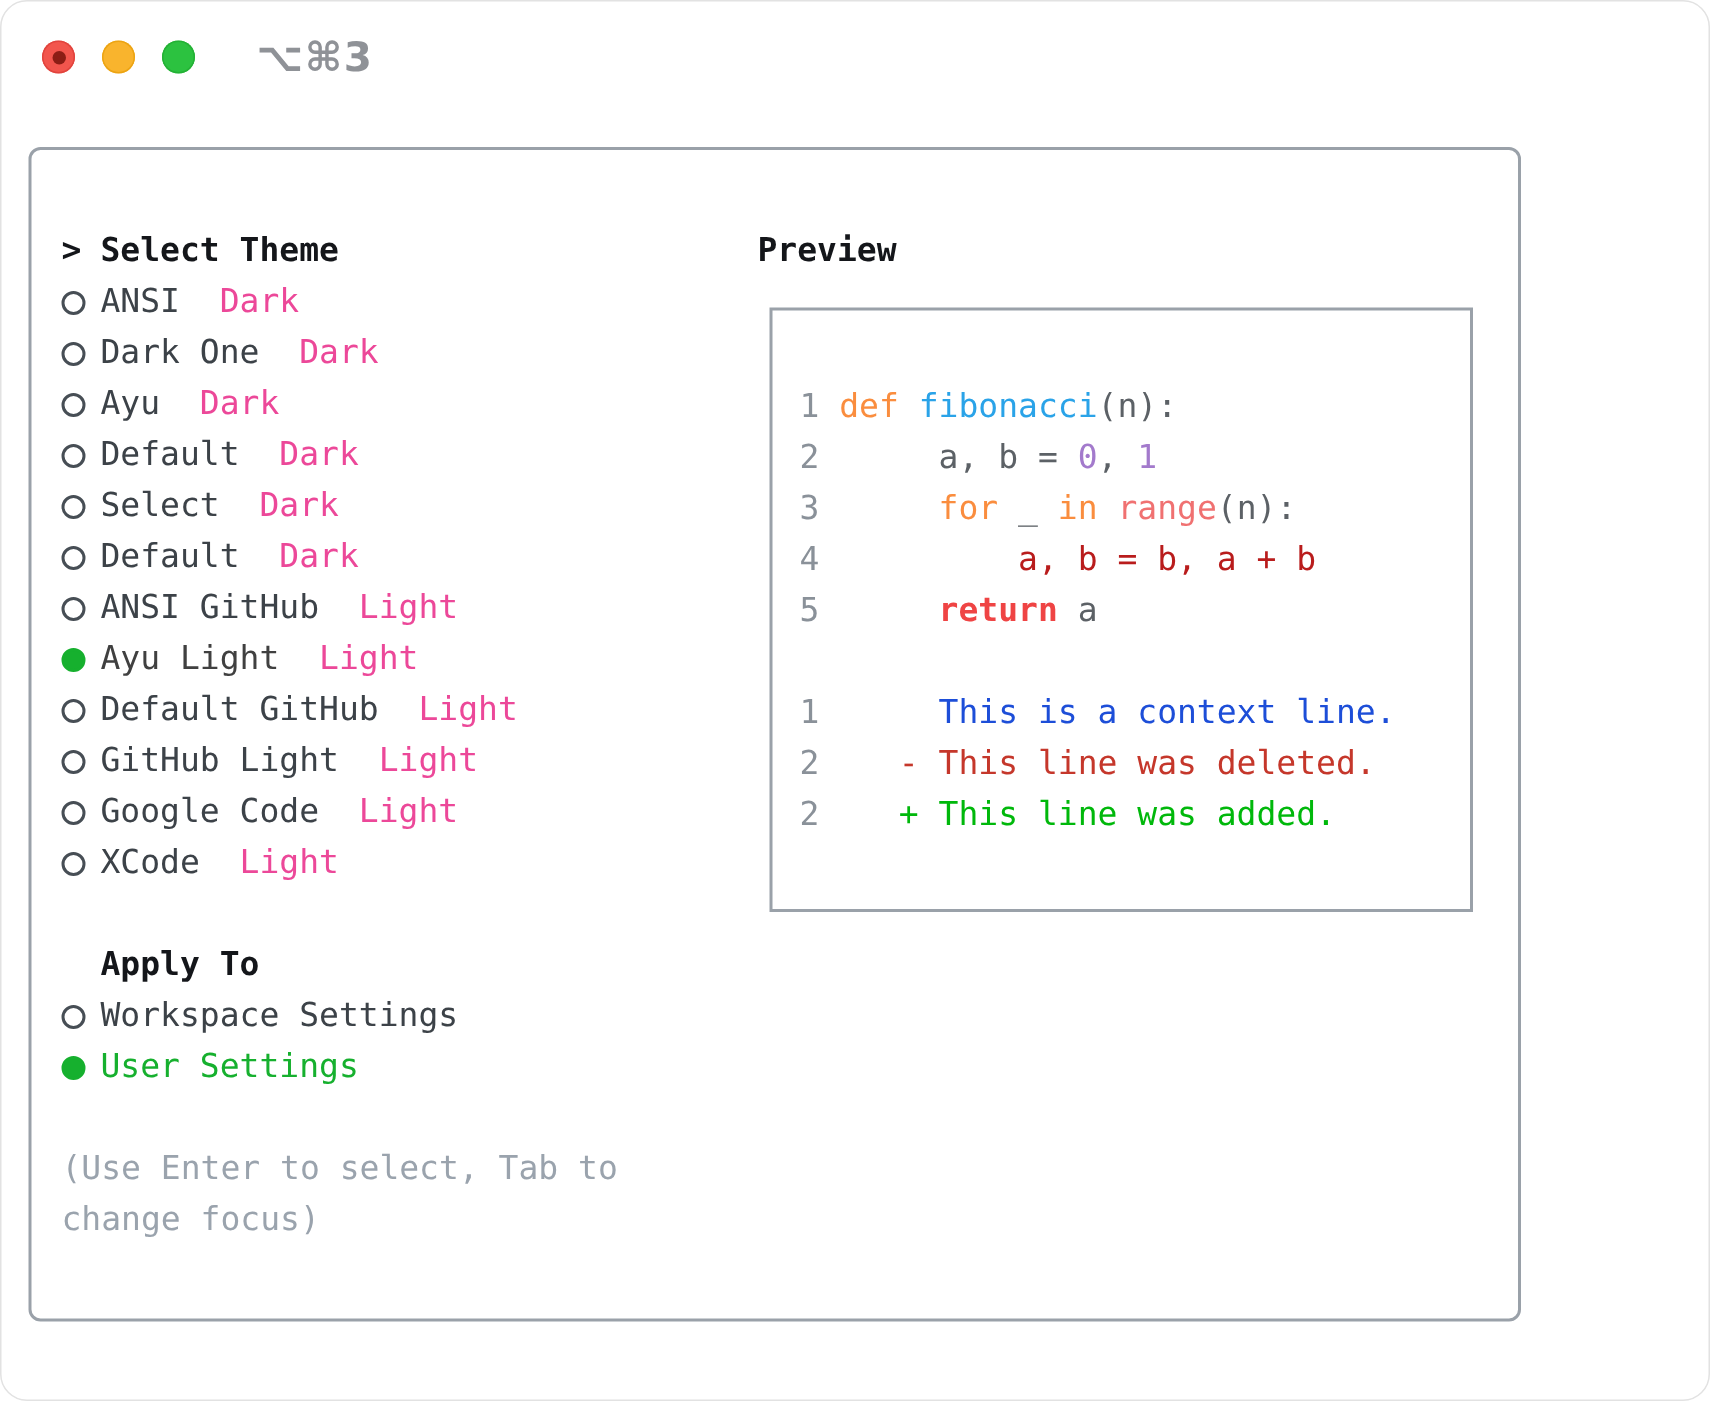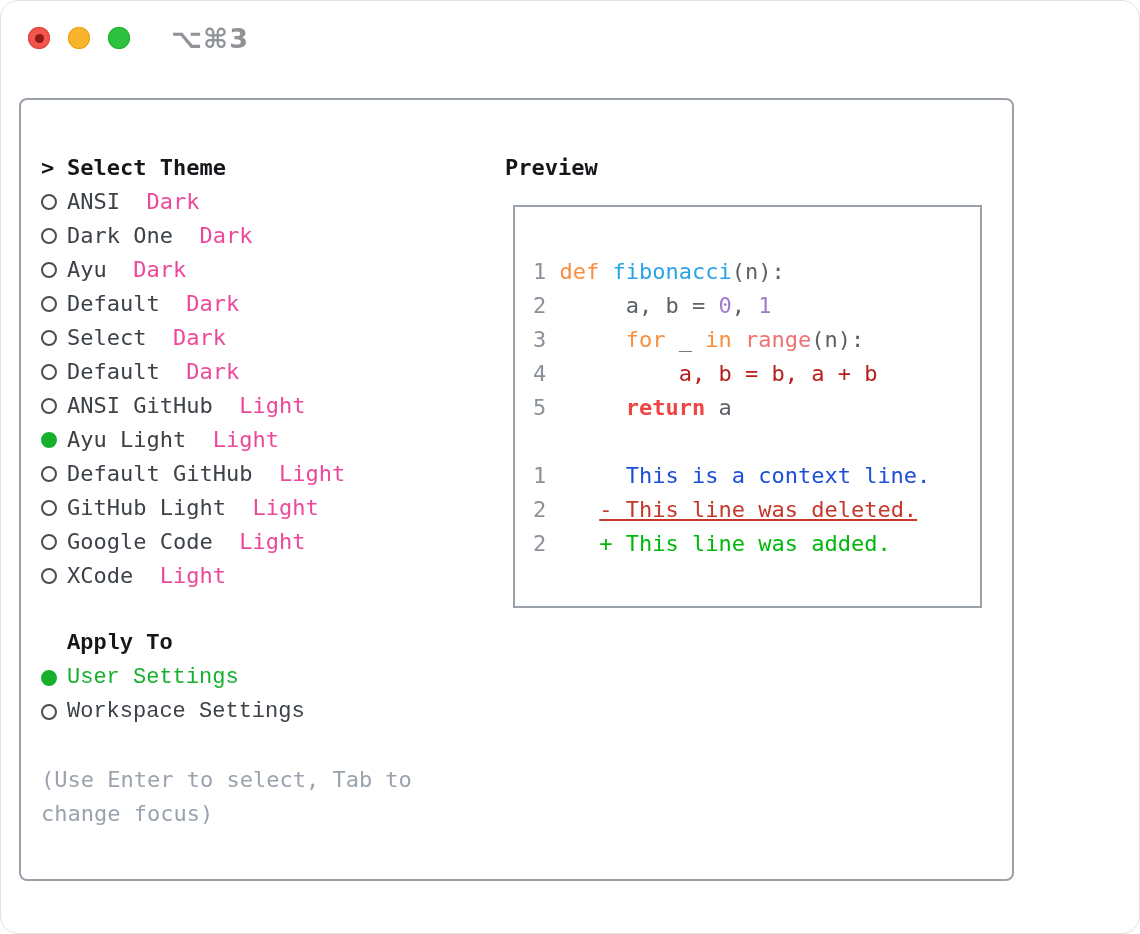--- a/index.html
+++ b/index.html
@@ -42,21 +42,21 @@
   .marker{width:26px;flex:0 0 26px;display:flex;align-items:center;}
   .prompt{font-weight:700;color:#14161a;font-size:22px;}
   .marker-dot{
     width:12px;height:12px;border:2px solid #474e55;border-radius:50%;
     display:inline-block;box-sizing:content-box;background:transparent;
   }
   .title-text{font-weight:700;color:#14161a;}
   .opt-name{color:#3c4248;}
   .opt-variant{color:#ec4899;}
   .theme-list{position:absolute;left:20px;top:51px;}
-  .apply-list{position:absolute;left:20px;top:527px;font-family:Liberation Mono, monospace;}
+  .apply-list{position:absolute;left:20px;top:527px;}
   .hint{
     position:absolute;left:20px;top:663px;width:400px;
     font-size:22px;line-height:34px;color:#9aa3ad;white-space:normal;
   }
   
   .preview-title{
     position:absolute;left:484px;top:51px;height:34px;line-height:34px;
     font-size:22px;font-weight:700;color:#14161a;
   }
   .preview-box{
@@ -174,43 +174,43 @@
 </div>
     </div>
 
     <div class="apply-list">
       <div class="row">
         <span class="marker"></span>
         <span class="title-text">Apply To</span>
       </div>
       <div id="apply-container">
   <div class="row">
+    <span class="marker"><span class="marker-dot"></span></span>
+    <span class="opt-name">Workspace Settings</span>
+  </div>
+
+  <div class="row">
     <span class="marker"><span class="marker-dot" style="background: rgb(22, 176, 46); border-color: rgb(22, 176, 46);"></span></span>
     <span class="opt-name" style="color: rgb(22, 176, 46);">User Settings</span>
-  </div>
-
-  <div class="row">
-    <span class="marker"><span class="marker-dot"></span></span>
-    <span class="opt-name">Workspace Settings</span>
   </div>
 </div>
     </div>
 
     <div class="hint">(Use Enter to select, Tab to change focus)</div>
 
     <div class="preview-title">Preview</div>
 
     <div class="preview-box">
       <div class="code" id="code-lines">
           <div class="code-line"><span style="color: rgb(138, 145, 153);">1 </span><span style="color: rgb(250, 141, 62);">def</span><span style="color: rgb(92, 97, 102);"> </span><span style="color: rgb(42, 163, 232);">fibonacci</span><span style="color: rgb(92, 97, 102);">(n):</span></div>
           <div class="code-line"><span style="color: rgb(138, 145, 153);">2</span><span style="color: rgb(92, 97, 102);">      a, b = </span><span style="color: rgb(163, 122, 204);">0</span><span style="color: rgb(92, 97, 102);">, </span><span style="color: rgb(163, 122, 204);">1</span></div>
           <div class="code-line"><span style="color: rgb(138, 145, 153);">3</span><span style="color: rgb(92, 97, 102);">      </span><span style="color: rgb(250, 141, 62);">for</span><span style="color: rgb(92, 97, 102);"> _ </span><span style="color: rgb(250, 141, 62);">in</span><span style="color: rgb(92, 97, 102);"> </span><span style="color: rgb(240, 113, 113);">range</span><span style="color: rgb(92, 97, 102);">(n):</span></div>
           <div class="code-line"><span style="color: rgb(138, 145, 153);">4</span><span style="color: #b91c1c;">          a, b = b, a + b</span></div>
           <div class="code-line"><span style="color: rgb(138, 145, 153);">5</span><span style="color: rgb(92, 97, 102);">      </span><span style="color: #ef4444; font-weight: bold;">return</span><span style="color: rgb(92, 97, 102);"> a</span></div>
           <div class="code-line"></div>
           <div class="code-line"><span style="color: rgb(138, 145, 153);">1</span><span style="color: #1d4ed8;">      This is a context line.</span></div>
-          <div class="code-line"><span style="color: rgb(138, 145, 153);">2</span><span style="color: rgb(92, 97, 102);">    </span><span style="color: rgb(197, 55, 43); text-decoration: underline;">- This line was deleted.</span></div>
+          <div class="code-line"><span style="color: rgb(138, 145, 153);">2</span><span style="color: rgb(92, 97, 102);">    </span><span style="color: rgb(197, 55, 43);">- This line was deleted.</span></div>
           <div class="code-line"><span style="color: rgb(138, 145, 153);">2</span><span style="color: rgb(92, 97, 102);">    </span><span style="color: rgb(0, 184, 11);">+ This line was added.</span></div>
         </div>
     </div>
 
   </div>
 </div>
 
 </body></html>

